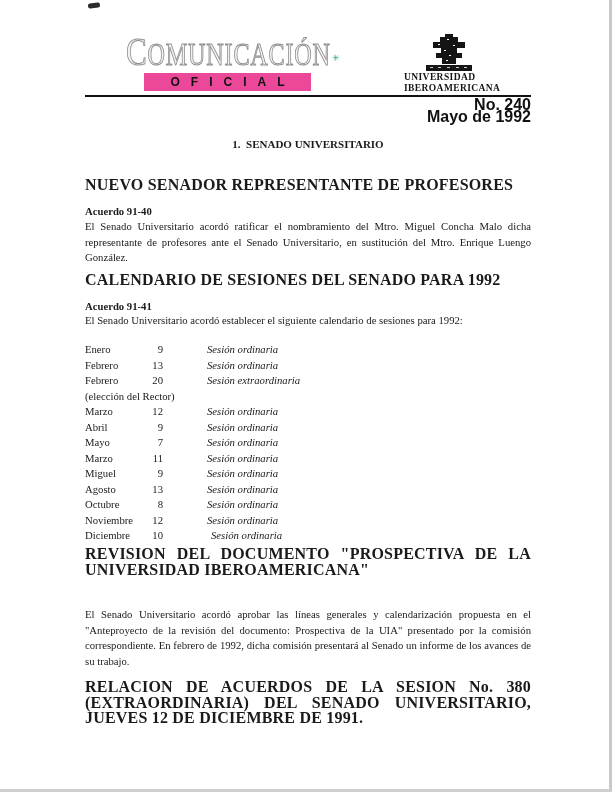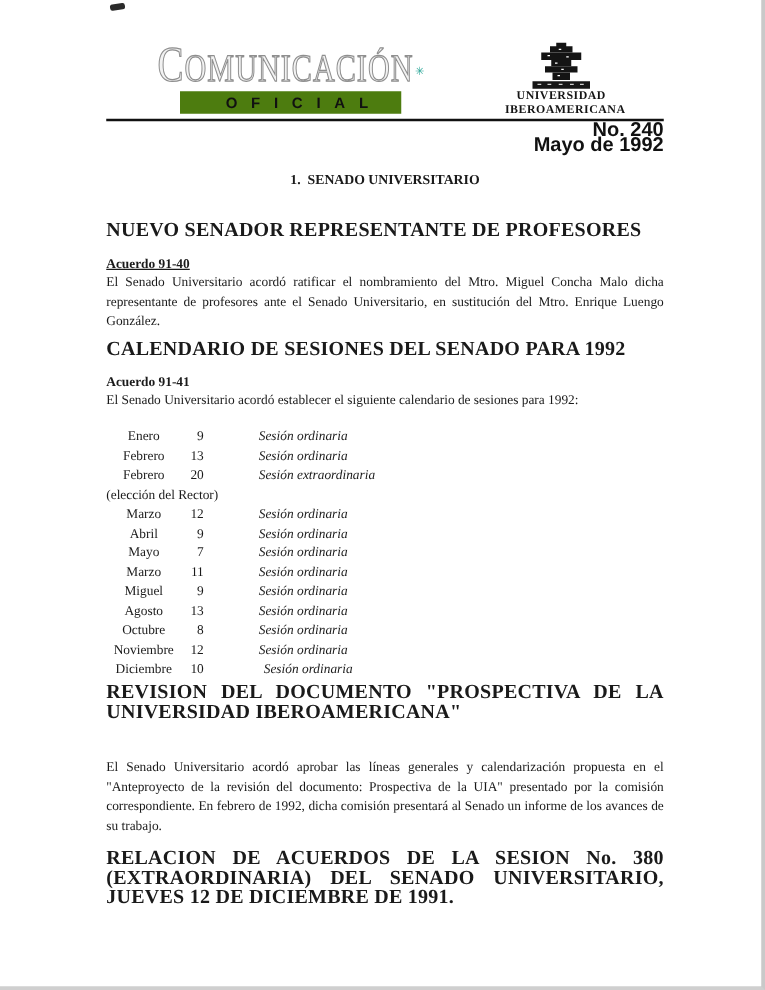--- a/index.html
+++ b/index.html
@@ -16,50 +16,50 @@
   
   .wordmark{
     position:absolute; left:126px; top:34px; font-size:31px; line-height:36px;
     font-family:"Liberation Serif", serif; letter-spacing:1px;
     color:#f2f2f2; -webkit-text-stroke:1px #8f8f8f;
     transform:scaleX(0.78); transform-origin:left top; white-space:nowrap;
   }
   .wordmark::first-letter{font-size:40px;}
   .band{
     position:absolute; left:144px; top:73px; width:167px; height:18px;
-    background:#4d7c0f; display:flex; align-items:center; justify-content:center;
+    background:#ec4899; display:flex; align-items:center; justify-content:center;
     font-family:"Liberation Sans", sans-serif; font-weight:bold; font-size:12px;
-    letter-spacing:11px; text-indent:11px; color:#111;padding-left:10px;
+    letter-spacing:11px; text-indent:11px; color:#111;
   }
-  .uni-logo{position:absolute; left:404px; top:34px; width:90px; text-align:center;}
+  .uni-logo{position:absolute; left:404px; top:34px; width:90px; }
   .uni-emblem{display:block; margin:0 auto;}
   .uni-banner{position:relative; width:46px; height:6px; background:#161616; margin:1px auto 2px auto;}
   .uni-banner i{position:absolute; top:2px; width:3px; height:1px; background:#cfcfcf;}
   .uni-banner i:nth-child(1){left:4px;} .uni-banner i:nth-child(2){left:12px;}
   .uni-banner i:nth-child(3){left:21px;} .uni-banner i:nth-child(4){left:30px;}
   .uni-banner i:nth-child(5){left:38px;}
   .uni-name{font-weight:bold; font-size:9.5px; line-height:9.5px; letter-spacing:0.4px; color:#151515;}
   .uni-name.l2{margin-top:1px;}
   .mast-rule{position:absolute; left:85px; top:95px; width:446px; height:2px; background:#111;}
   .issue{position:absolute; left:85px; width:446px; text-align:right;
     font-family:"Liberation Sans", sans-serif; font-weight:bold; font-size:16px; line-height:12px; color:#111;}
   .issue.num{top:99px;} .issue.date{top:111px;}
   
   .blk{position:absolute; left:85px; width:446px; font-size:10.7px; line-height:15.5px;}
   .section-title{top:137px; text-align:center; font-weight:bold; font-size:11px; white-space:pre;}
   .hd{font-weight:bold; font-size:16px; text-align:justify; letter-spacing:0.2px;}
   .hd1{top:177px;} .hd2{top:272px;} .hd3{top:546px;} .hd4{top:679px;}
   .ac{font-weight:bold;}
-  .ac1{top:204px;text-decoration:underline;} .ac2{top:299px;} .ac3{top:580px;}
+  .ac1{top:204px;} .ac2{top:299px;} .ac3{top:580px;}
   .pg{text-align:justify;}
   .pg1{top:219px;} .pg2{top:313px;} .pg3{top:595px;margin-top:12px;}
   
   .cal{position:absolute; left:85px; top:342px; width:446px; font-size:10.7px;}
   .cal-row{display:grid; grid-template-columns:60px 18px auto; line-height:15.5px;}
-  .cal-month{white-space:nowrap;text-align:center;}
+  .cal-month{white-space:nowrap;}
   .cal-day{text-align:right;}
   .cal-type{margin-left:44px; white-space:nowrap;font-style:italic;}
   .cal-type.indent{margin-left:48px;}
 </style>
 </head>
 <body>
 
 <div class="page">
 
   <div class="speck"></div>

